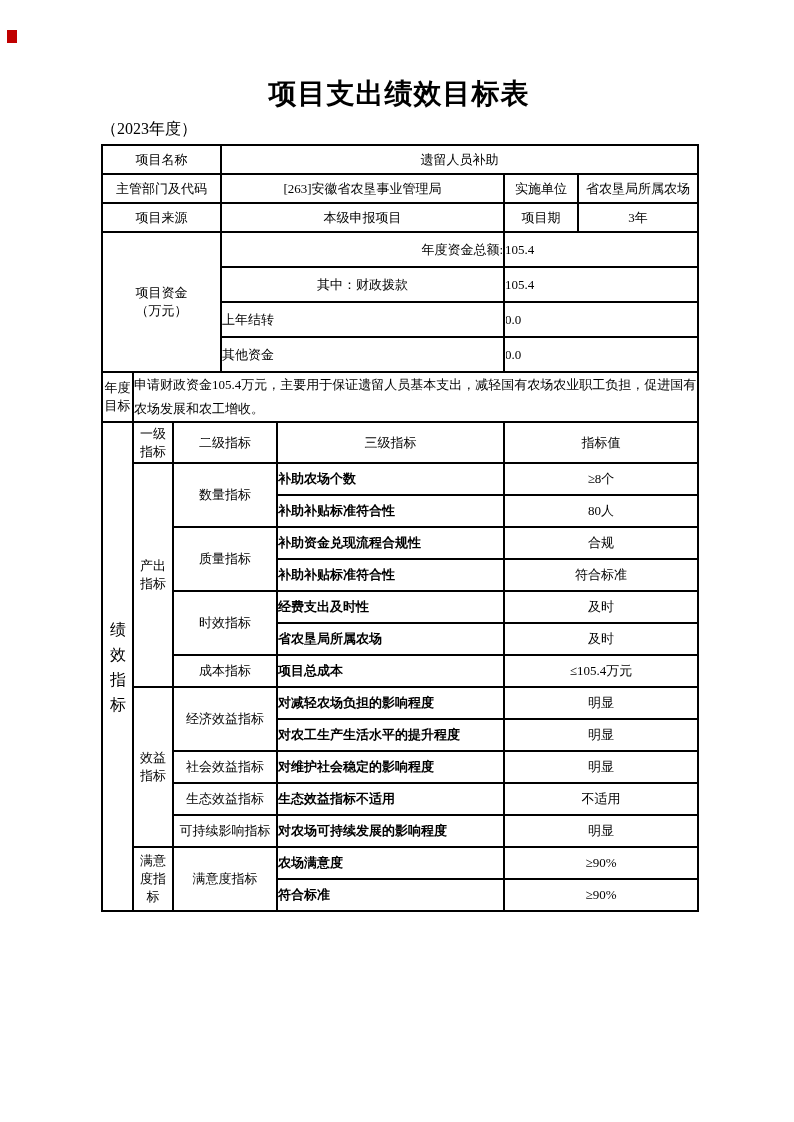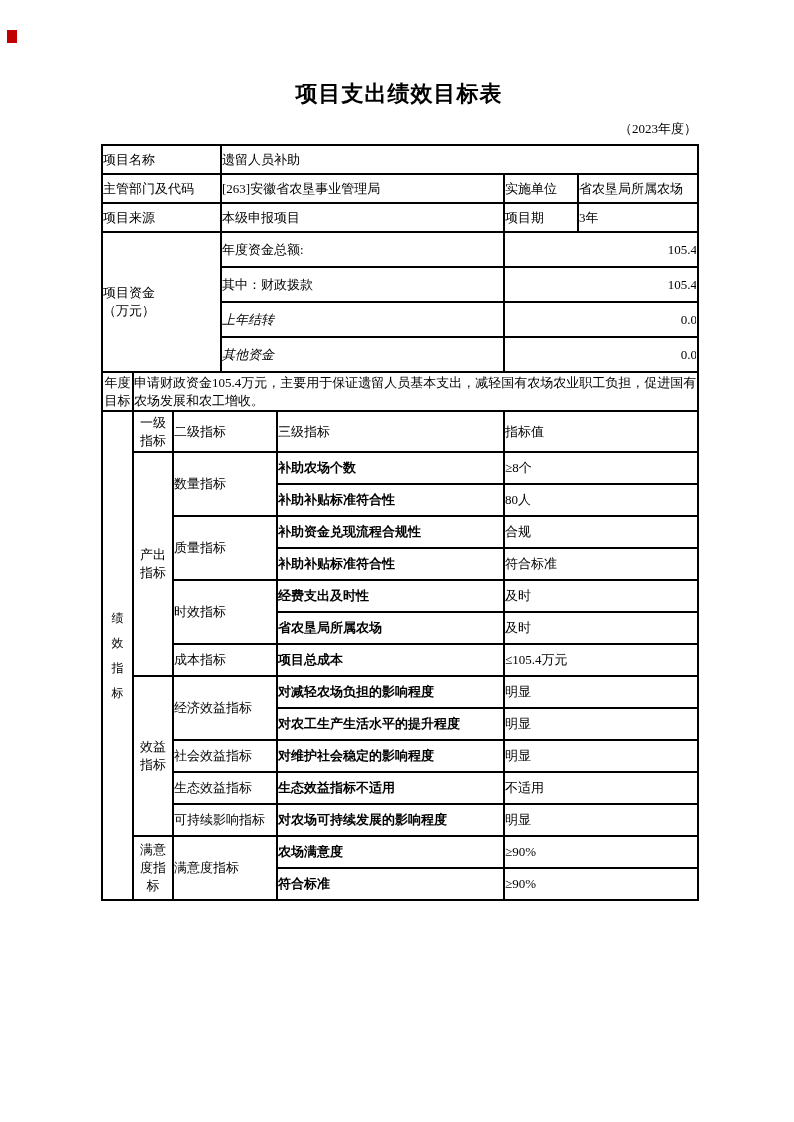--- a/index.html
+++ b/index.html
@@ -14,60 +14,60 @@
   .marker{
     position:absolute;left:7px;top:30px;width:10px;height:13px;
   }
   .doc{
     position:absolute;left:101px;top:80px;width:596px;
   }
   .title{
     text-align:center;
     font-family:"Liberation Sans","DejaVu Sans",sans-serif;
     font-weight:700;
-    font-size:22px;
+    font-size:28px;
     line-height:27px;
     letter-spacing:1px;
   }
   .subtitle{
-    text-align:right;
-    font-size:13px;
+    text-align:left;
+    font-size:16px;
     line-height:16px;
     margin-top:14px;
     margin-bottom:7px;
   }
   table.doc-table{
     border-collapse:collapse;
     table-layout:fixed;
     width:596px;
   }
   table.doc-table td{
     border:2px solid #000;
     font-size:13px;
     vertical-align:middle;
     padding:0;
     overflow:hidden;
   }
-  td.c{text-align:left;}
+  td.c{text-align:center;}
   td.t3{text-align:left;padding:0 4px 0 5px;font-weight:bold;}
-  td.vr{text-align:right;padding-right:8px;border-radius:13px;}
-  td.ind1{text-align:left;padding-left:7px;}
-  td.ind2{text-align:left;padding-left:13px;}
-  td.ind3{text-align:left;padding-left:36px;font-style:italic;}
+  td.vr{text-align:left;padding-right:8px;border-radius:13px;}
+  td.ind1{text-align:right;padding-left:7px;}
+  td.ind2{text-align:center;padding-left:13px;}
+  td.ind3{text-align:left;padding-left:36px;}
   td.wrap{word-break:break-all;line-height:18px;padding:0 5px;text-align:center;}
   td.goal-label{word-break:break-all;line-height:18px;padding:0 2px;text-align:center;margin-left:24px;}
-  td.goal-text{text-align:left;padding:3px 5px;line-height:18px;}
+  td.goal-text{text-align:left;padding:3px 5px;line-height:24px;}
   td.bb1{border-bottom-width:1px;}
   td.bt1{border-top-width:1px;}
   .vtext{
     width:15px;margin:0 auto;
     word-break:break-all;
     line-height:25px;
     text-align:center;
-    font-size:12px;
+    font-size:16px;
   }
   .h1 td{height:27px;}
   .hf td{height:33px;}
   .hg td{height:37px;}
   .hh td{height:39px;}
   .hd td{height:30px;}
 </style>
 </head>
 <body>
 

